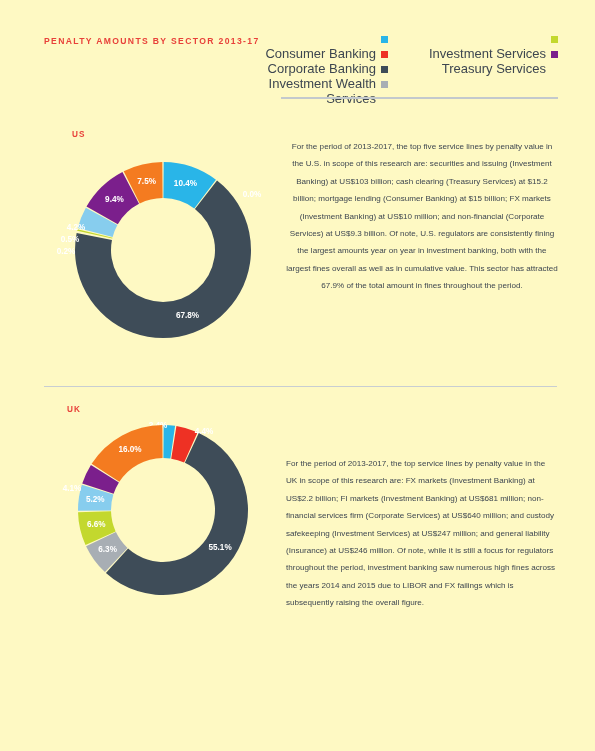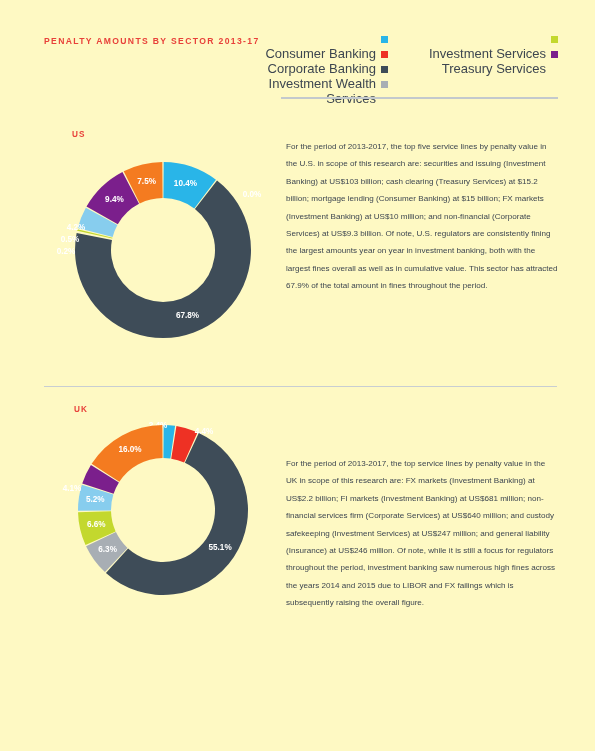--- a/index.html
+++ b/index.html
@@ -43,41 +43,41 @@
     position: absolute; left: 44px; width: 513px; height: 1px; background: #c8ced2;
   }
   .divider.d1 { top: 386px; }
 
   
   .section-label {
     position: absolute; font-size: 8.2px; font-weight: bold;
     letter-spacing: 1.1px; color: #e8413a; padding-left: 27px;
   }
   .section-label.us { left: 45px; top: 130px; }
-  .section-label.uk { left: 47px; top: 405px; }
+  .section-label.uk { left: 40px; top: 405px; }
 
   
   .donut-wrap { position: absolute; }
   .donut-wrap.us { left: 56px; top: 155px; width: 215px; height: 200px; }
   .donut-wrap.uk { left: 56px; top: 418px; width: 215px; height: 190px; }
   .donut-wrap svg { display: block; overflow: visible; }
 
   .slice-label {
     font-family: "Liberation Sans", sans-serif;
     font-size: 8.2px; font-weight: bold;
     fill: #ffffff; text-anchor: middle; dominant-baseline: middle;
   }
   .slice-label.outside { font-size: 8.2px; }
 
   
   .body-text {
     position: absolute; left: 286px; width: 272px;
     font-size: 8.1px; line-height: 17.4px; color: #3d4650;
   }
-  .body-text.us { top: 138px; }
+  .body-text.us { top: 138px; text-align: center; }
   .body-text.uk { top: 413px; margin-top: 42px; }
   .body-text p { margin: 0; }
 </style>
 </head>
 <body>
 
 <div class="page">
 
   <div class="main-title">PENALTY AMOUNTS BY SECTOR 2013-17</div>
 

